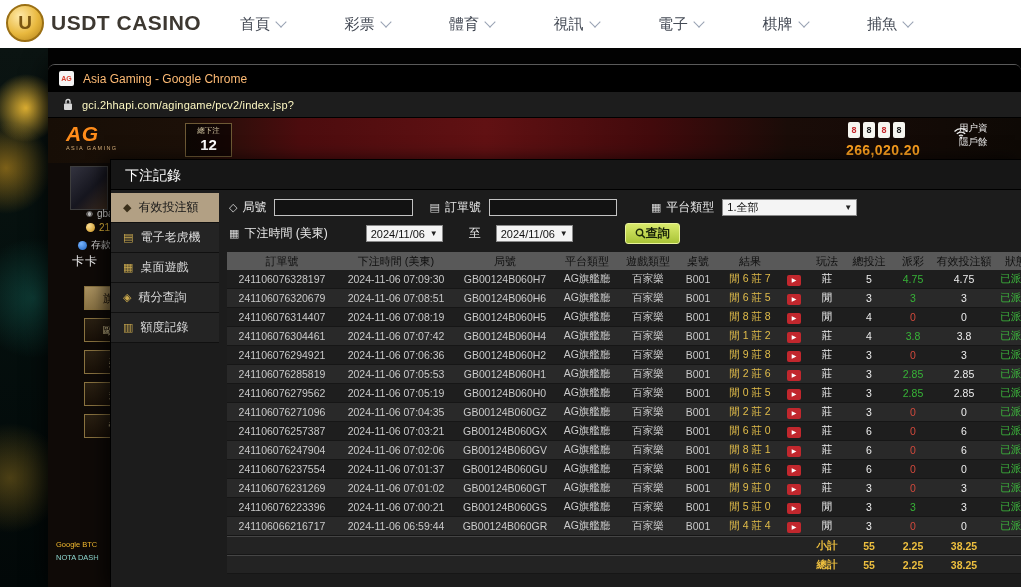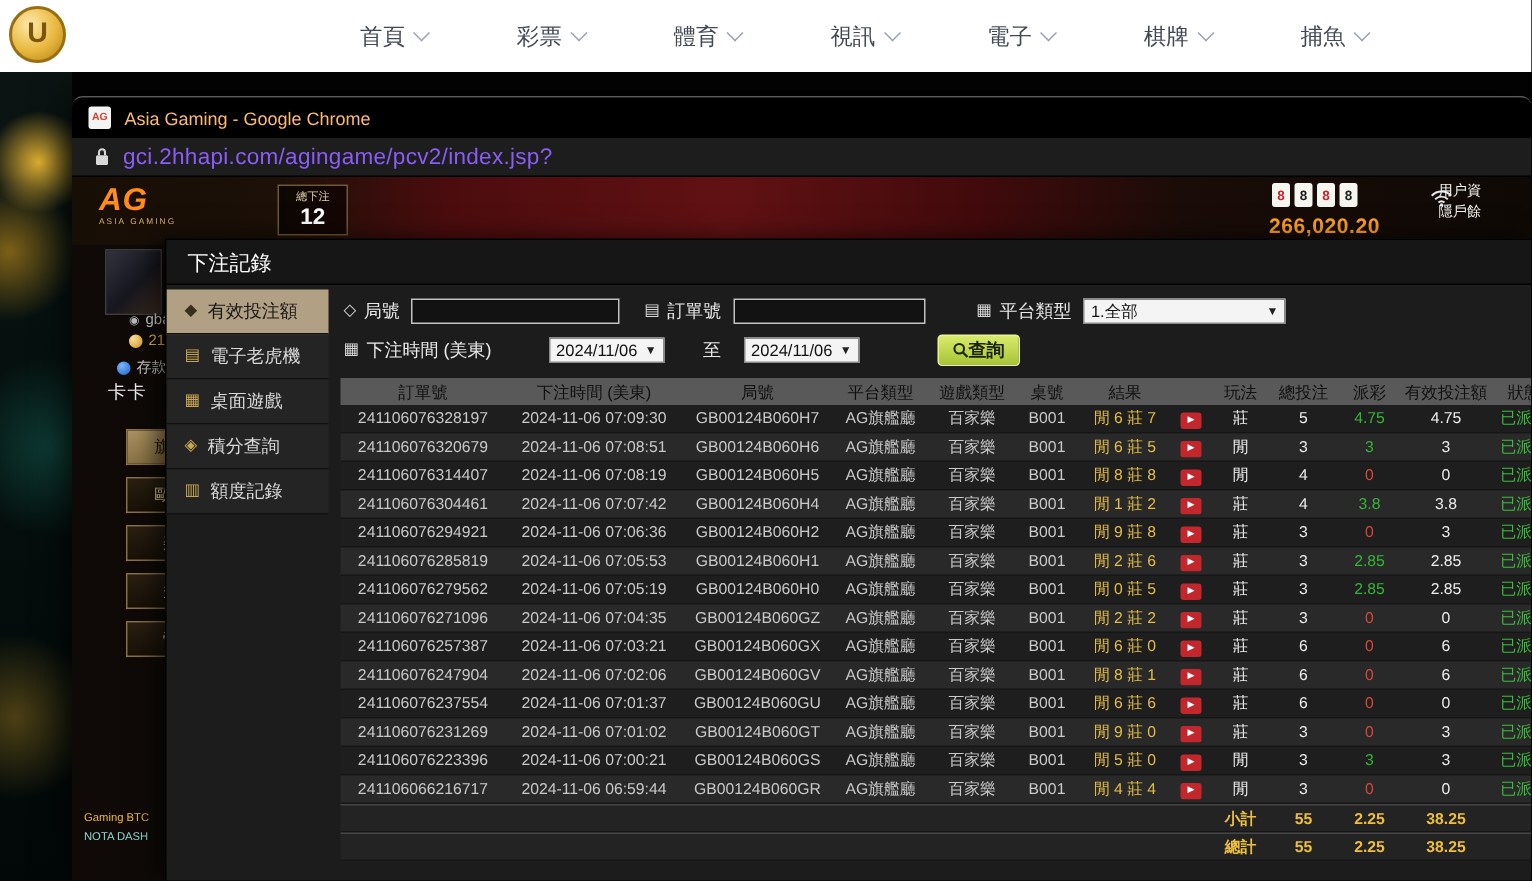--- a/index.html
+++ b/index.html
@@ -30,21 +30,21 @@
 
   
   .chrome{position:absolute;left:48px;top:64px;width:973px;height:523px;background:#0d0d0d;z-index:10;
     border-radius:7px 7px 0 0;border-top:1px solid #5a5a5a;box-shadow:0 0 26px rgba(0,0,0,.9);overflow:hidden;}
   .chrome-titlebar{height:27px;background:#000;display:flex;align-items:center;gap:9px;padding-left:11px;box-sizing:border-box;}
   .favicon{width:15px;height:15px;border-radius:2px;background:#f4f4f4;display:flex;align-items:center;justify-content:center;
     font-size:7px;font-weight:bold;color:#d8402f;}
   .window-title{color:#fdba74;font-size:12px;}
   .chrome-urlbar{height:26px;background:#1d1d1d;border-bottom:1px solid #000;display:flex;align-items:center;gap:9px;
     padding-left:15px;box-sizing:border-box;}
-  .url-text{color:#8b5cf6;font-size:15px;letter-spacing:.2px;}
+  .url-text{color:#fef9c3;font-size:11px;letter-spacing:.2px;}
 
   .chrome-content{position:relative;width:973px;height:470px;background:#0f0a07;overflow:hidden;}
 
   
   .ag-header{position:absolute;left:0;top:0;width:973px;height:45px;
     background:linear-gradient(90deg,#170e06 0%,#1c1008 14%,#4c0c0e 26%,#611113 45%,#420a0c 62%,#1a0c08 76%,#0e0905 100%);}
   .ag-logo{position:absolute;left:18px;top:5px;line-height:1;}
   .ag-logo .big{font-size:21px;font-weight:900;font-style:italic;color:#ff8c1a;letter-spacing:.5px;}
   .ag-logo .sub{font-size:5.5px;color:#d8b07a;letter-spacing:1.4px;margin-top:2px;}
   .totalbet-box{position:absolute;left:137px;top:5px;width:47px;height:34px;border:1px solid #6e5a35;
@@ -118,20 +118,21 @@
   .spacer{width:580px;height:1px;}
 </style>
 </head>
 <body>
 
 <div class="stage">
 
   <div class="site-header">
     <div class="logo">
       <div class="coin">U</div>
+      <div class="logo-text">USDT CASINO</div>
     </div>
     <div class="nav">
       <div class="nav-item">
           <span>首頁</span>
           <span class="chev"></span>
         </div>
       <div class="nav-item">
           <span>彩票</span>
           <span class="chev"></span>
         </div>
@@ -221,21 +222,21 @@
       </div>
       <div class="side-label">卡卡</div>
 
       <div class="hall first" style="top:168px;"><span>旗艦</span></div>
       <div class="hall" style="top:200px;"><span>歐洲</span></div>
       <div class="hall" style="top:232px;"><span>美</span></div>
       <div class="hall" style="top:264px;"><span>多</span></div>
       <div class="hall" style="top:296px;"><span>帝</span></div>
 
       <div class="ticker">
-        <div class="l1">Gaming BTC</div>
+        <div class="l1">Google BTC</div>
         <div class="l2">NOTA DASH</div>
       </div>
 
       <div class="modal">
         <div class="modal-titlebar"></div>
         <div class="modal-title">下注記錄</div>
 
         <div class="bm">
           <div class="bm-item active">
             <span class="bm-icon">◆</span>

